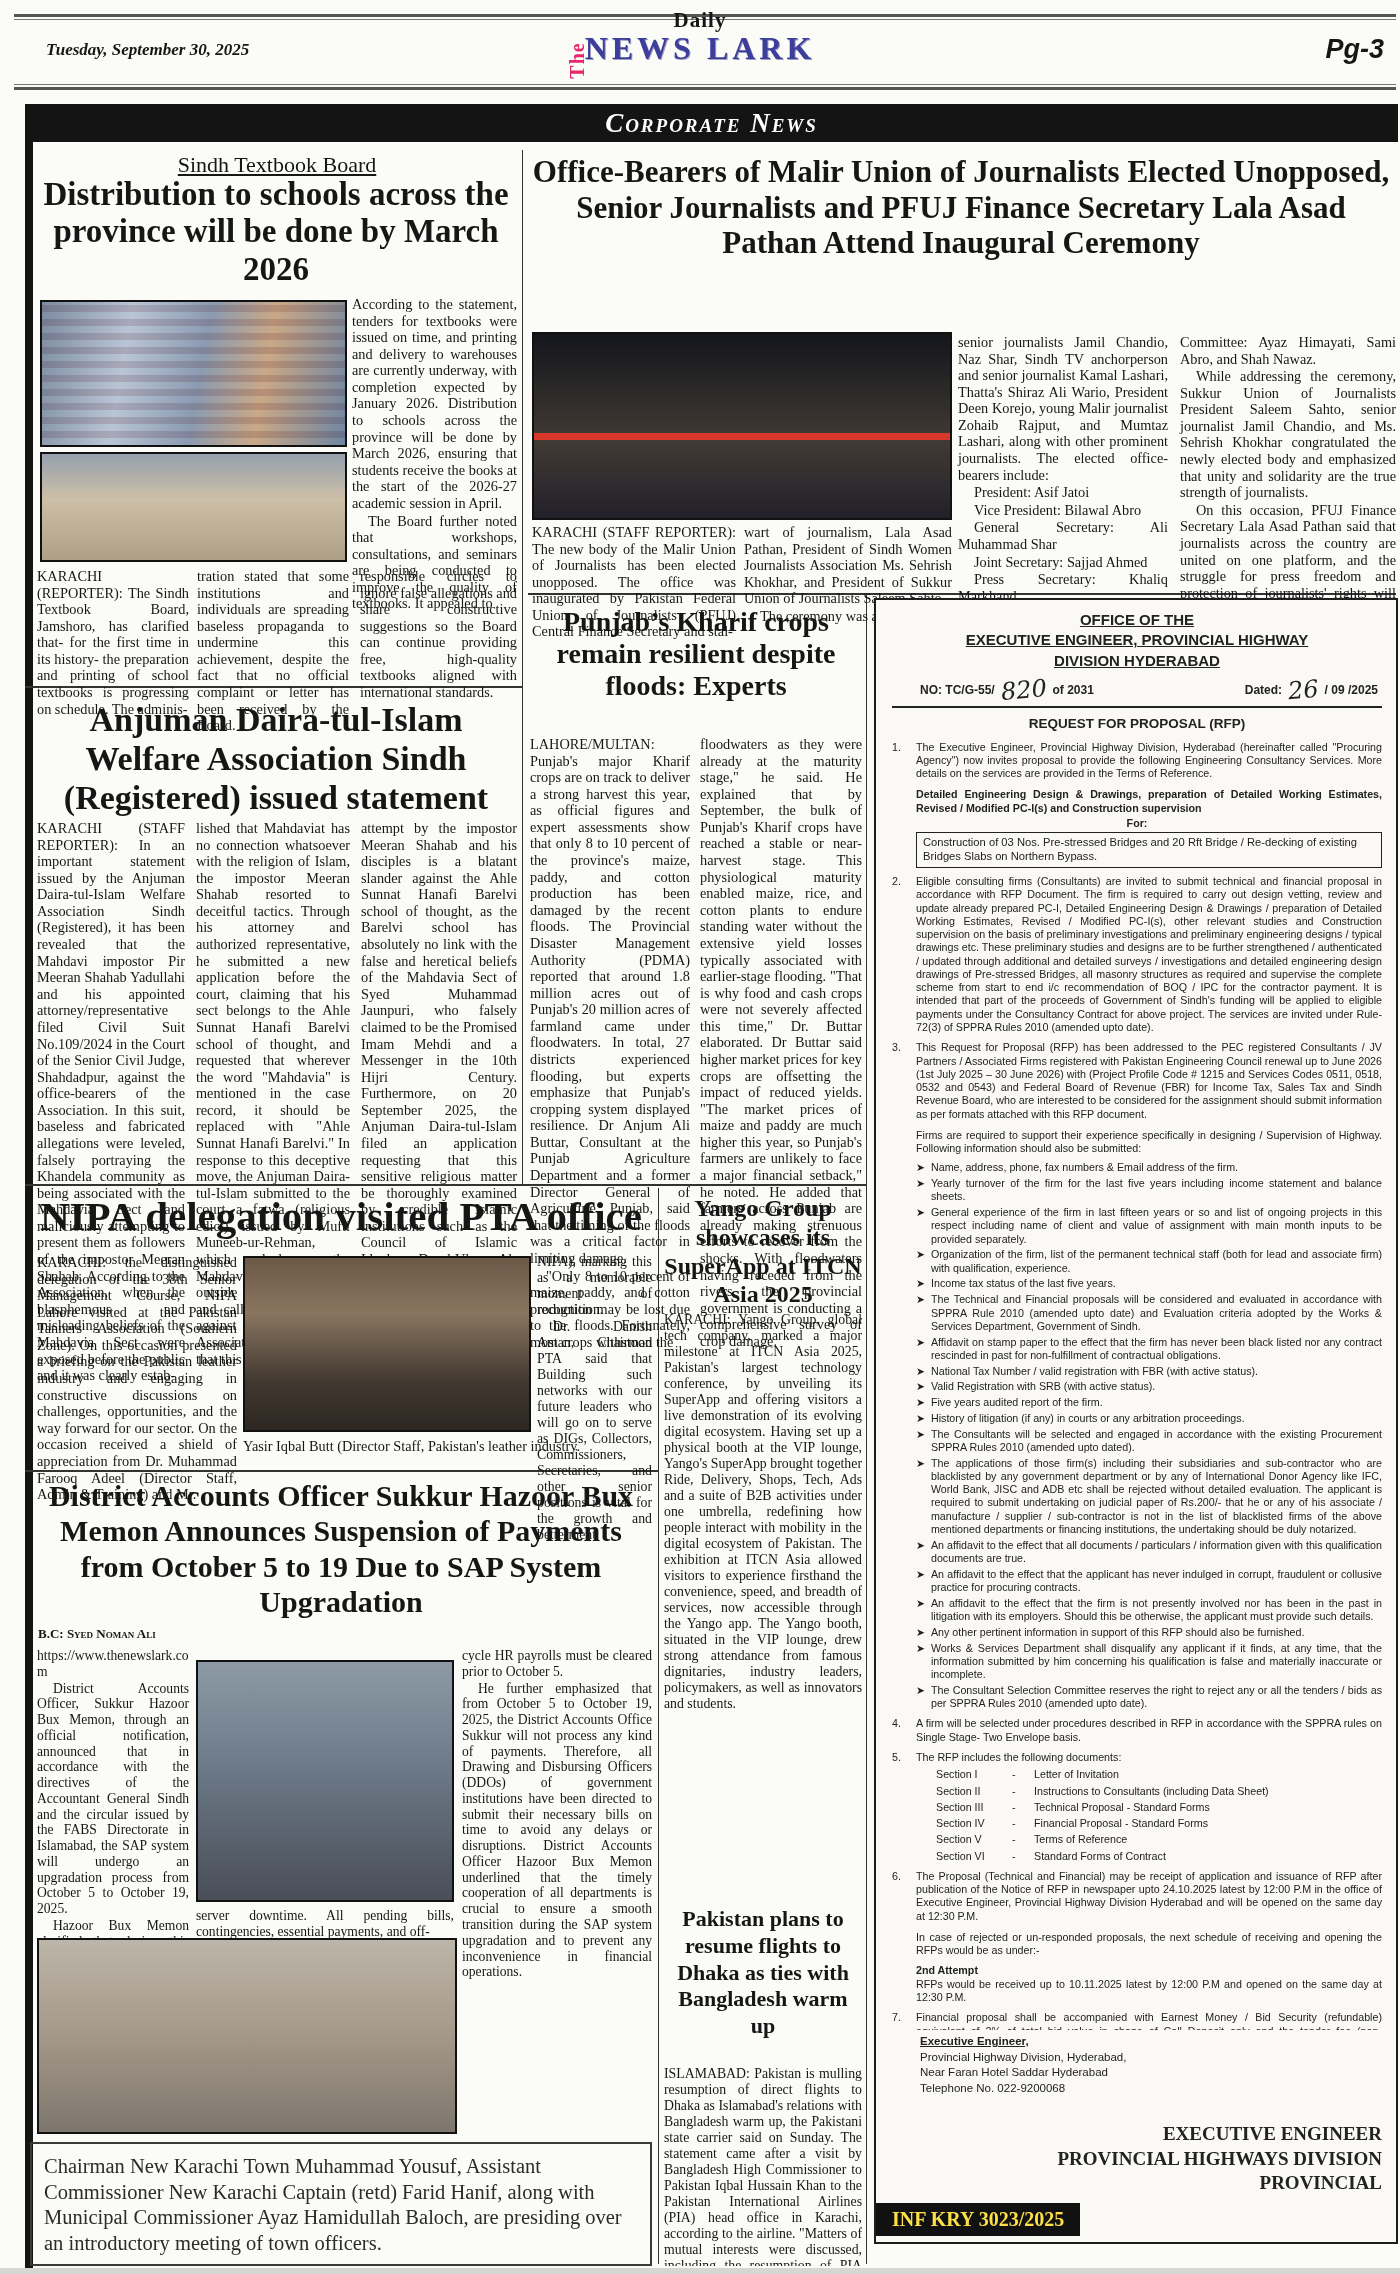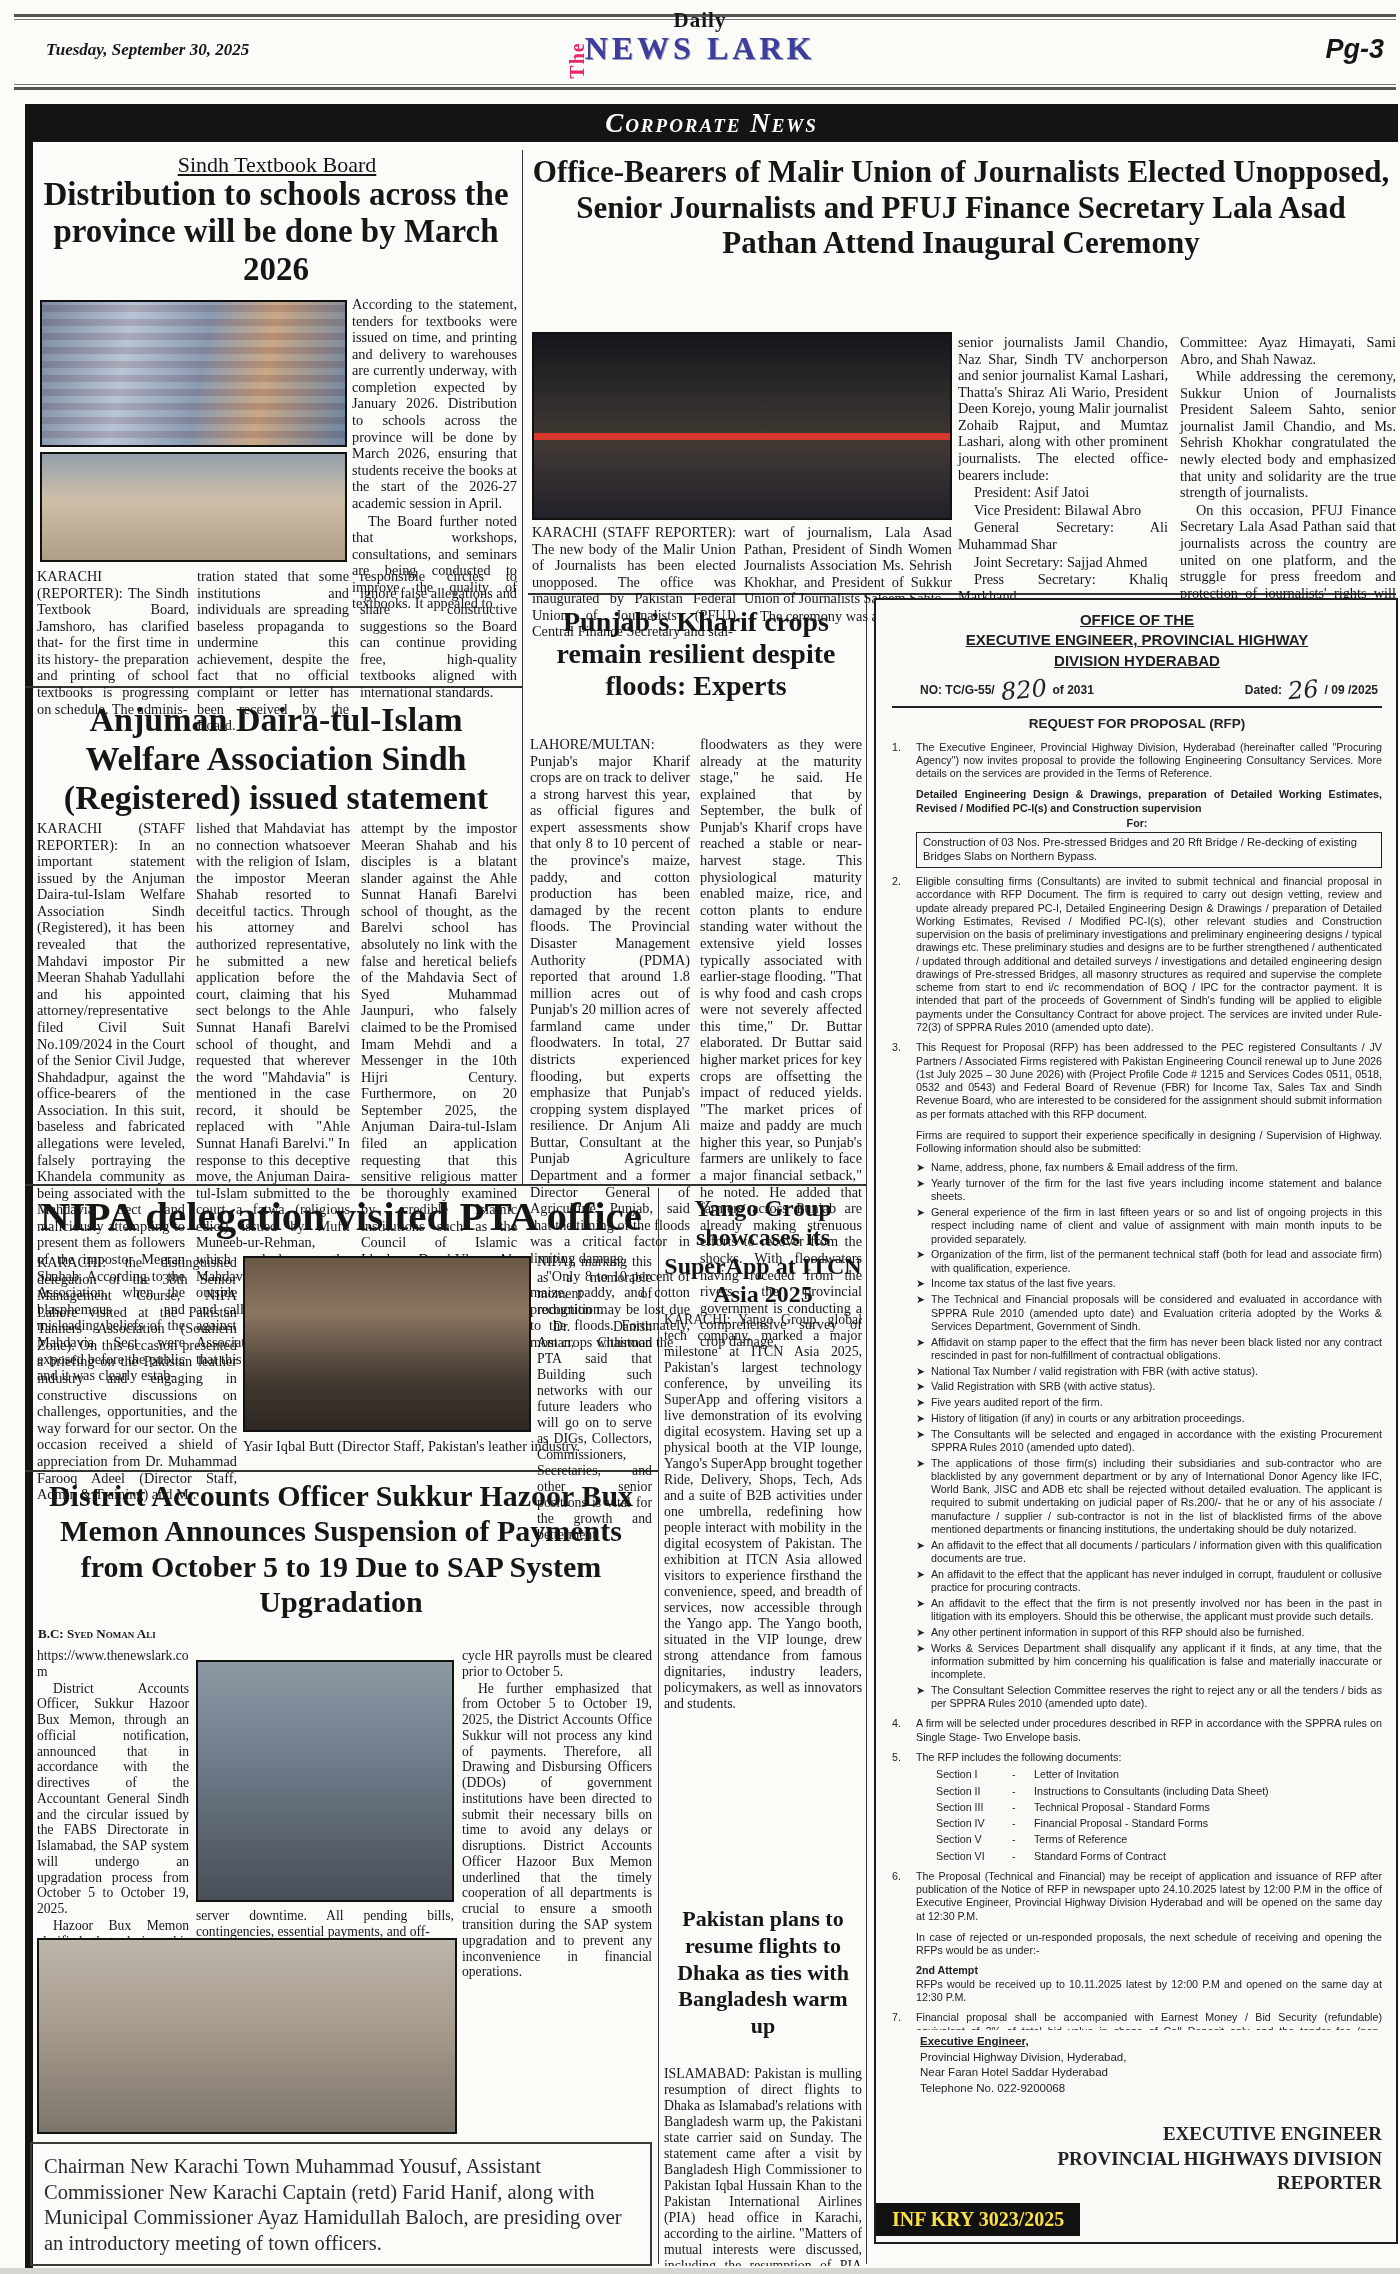--- a/index.html
+++ b/index.html
@@ -442,20 +442,20 @@
     <div class="foot">
       <div class="sig">
           <div class="s0" style="font-weight: bold;">Executive Engineer,</div>
           <div class="" style="font-weight: normal;">Provincial Highway Division, Hyderabad,</div>
           <div class="" style="font-weight: normal;">Near Faran Hotel Saddar Hyderabad</div>
           <div class="" style="font-weight: normal;">Telephone No.  022-9200068</div>
         </div>
       <div class="stamp">
           <div>EXECUTIVE ENGINEER</div>
           <div>PROVINCIAL HIGHWAYS DIVISION</div>
-          <div>REPORTER</div>
+          <div>PROVINCIAL</div>
         </div>
       <div class="inf">INF KRY 3023/2025</div>
     </div>
   </div>
 
   <div id="bottom-edge"></div>
 </div>
 
 </body></html>

